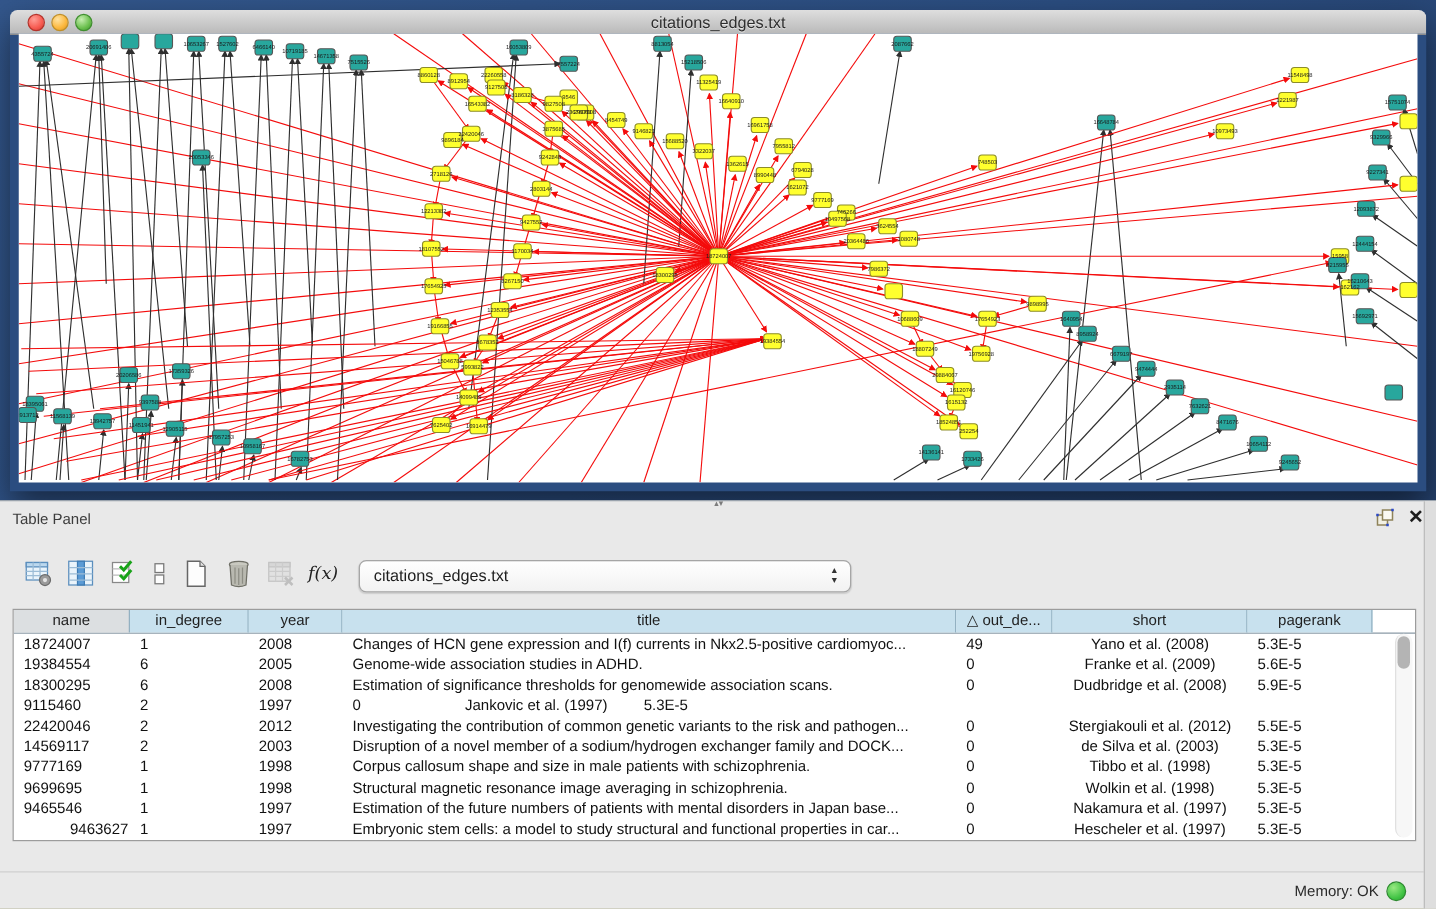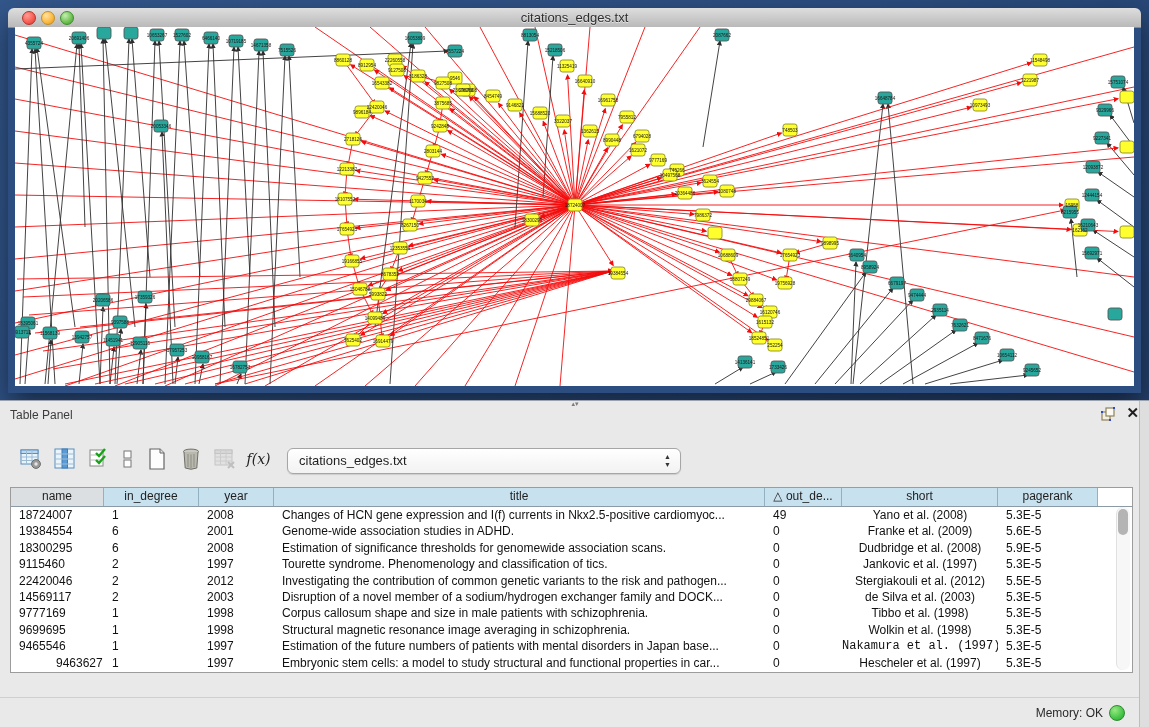--- a/index.html
+++ b/index.html
@@ -629,40 +629,39 @@
             <div class="tcell" style="width: 95px;">1</div>
             <div class="tcell" style="width: 75px;">2008</div>
             <div class="tcell" style="width: 491px;">Changes of HCN gene expression and I(f) currents in Nkx2.5-positive cardiomyoc...</div>
             <div class="tcell" style="width: 77px;">49</div>
             <div class="tcell center" style="width: 156px;">Yano et al. (2008)</div>
             <div class="tcell" style="width: 100px;">5.3E-5</div>
           </div>
           <div class="trow">
             <div class="tcell" style="width: 93px;">19384554</div>
             <div class="tcell" style="width: 95px;">6</div>
-            <div class="tcell" style="width: 75px;">2001</div>
+            <div class="tcell" style="width: 75px;">2005</div>
             <div class="tcell" style="width: 491px;">Genome-wide association studies in ADHD.</div>
             <div class="tcell" style="width: 77px;">0</div>
             <div class="tcell center" style="width: 156px;">Franke et al. (2009)</div>
             <div class="tcell" style="width: 100px;">5.6E-5</div>
           </div>
           <div class="trow">
             <div class="tcell" style="width: 93px;">18300295</div>
             <div class="tcell" style="width: 95px;">6</div>
             <div class="tcell" style="width: 75px;">2008</div>
             <div class="tcell" style="width: 491px;">Estimation of significance thresholds for genomewide association scans.</div>
             <div class="tcell" style="width: 77px;">0</div>
             <div class="tcell center" style="width: 156px;">Dudbridge et al. (2008)</div>
             <div class="tcell" style="width: 100px;">5.9E-5</div>
           </div>
           <div class="trow">
             <div class="tcell" style="width: 93px;">9115460</div>
             <div class="tcell" style="width: 95px;">2</div>
             <div class="tcell" style="width: 75px;">1997</div>
-            <div class="tcell" style="width: 491px;">Tourette syndrome. Phenomenology and classification of tics.</div>
             <div class="tcell" style="width: 77px;">0</div>
             <div class="tcell center" style="width: 156px;">Jankovic et al. (1997)</div>
             <div class="tcell" style="width: 100px;">5.3E-5</div>
           </div>
           <div class="trow">
             <div class="tcell" style="width: 93px;">22420046</div>
             <div class="tcell" style="width: 95px;">2</div>
             <div class="tcell" style="width: 75px;">2012</div>
             <div class="tcell" style="width: 491px;">Investigating the contribution of common genetic variants to the risk and pathogen...</div>
             <div class="tcell" style="width: 77px;">0</div>
@@ -695,21 +694,21 @@
             <div class="tcell" style="width: 77px;">0</div>
             <div class="tcell center" style="width: 156px;">Wolkin et al. (1998)</div>
             <div class="tcell" style="width: 100px;">5.3E-5</div>
           </div>
           <div class="trow">
             <div class="tcell" style="width: 93px;">9465546</div>
             <div class="tcell" style="width: 95px;">1</div>
             <div class="tcell" style="width: 75px;">1997</div>
             <div class="tcell" style="width: 491px;">Estimation of the future numbers of patients with mental disorders in Japan base...</div>
             <div class="tcell" style="width: 77px;">0</div>
-            <div class="tcell center" style="width: 156px; font-family: Liberation Mono, monospace;">Nakamura et al. (1997)</div>
+            <div class="tcell center" style="width: 156px;">Nakamura et al. (1997)</div>
             <div class="tcell" style="width: 100px;">5.3E-5</div>
           </div>
           <div class="trow">
             <div class="tcell" style="width: 93px; padding-left: 45px;">9463627</div>
             <div class="tcell" style="width: 95px;">1</div>
             <div class="tcell" style="width: 75px;">1997</div>
             <div class="tcell" style="width: 491px;">Embryonic stem cells: a model to study structural and functional properties in car...</div>
             <div class="tcell" style="width: 77px;">0</div>
             <div class="tcell center" style="width: 156px;">Hescheler et al. (1997)</div>
             <div class="tcell" style="width: 100px;">5.3E-5</div>

